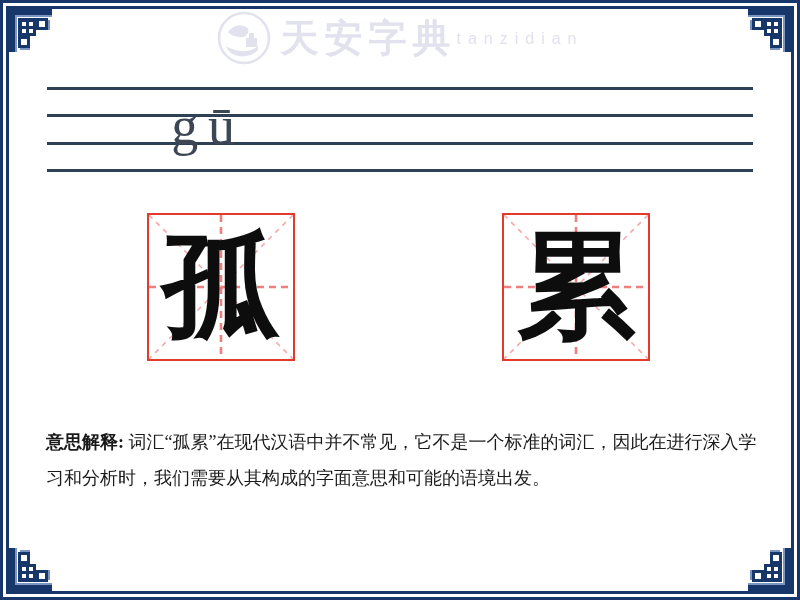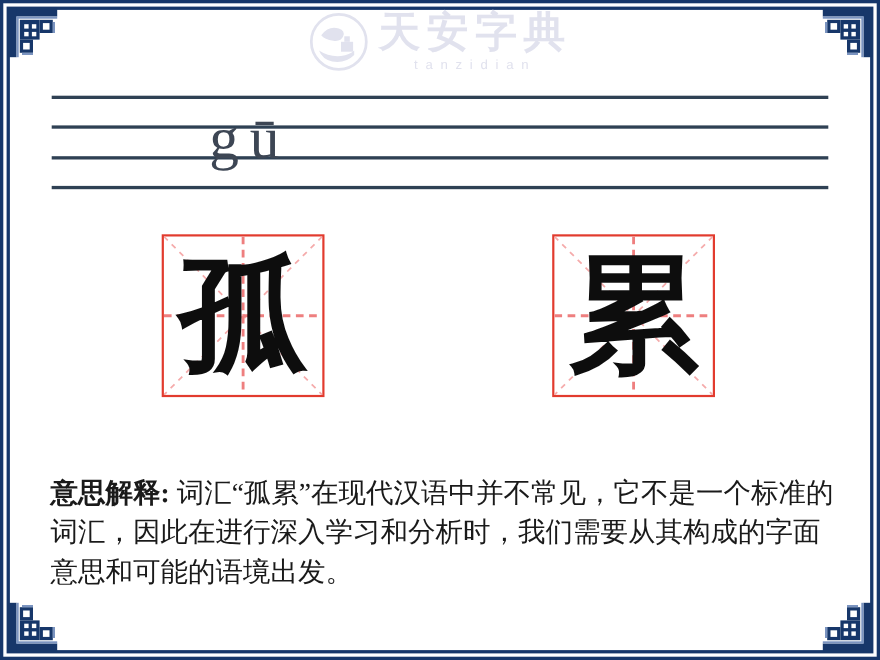--- a/index.html
+++ b/index.html
@@ -12,27 +12,27 @@
   .outer-border{position:absolute;inset:0;border:3px solid var(--navy);pointer-events:none;}
   .inner-border{position:absolute;inset:6px;border:3.5px solid var(--navy);pointer-events:none;}
   .corner{position:absolute;width:56px;height:56px;}
   .corner.tl{left:0;top:0;}
   .corner.tr{right:0;top:0;transform:scaleX(-1);}
   .corner.bl{left:0;bottom:0;transform:scaleY(-1);}
   .corner.br{right:0;bottom:0;transform:scale(-1,-1);}
   
   .logo{position:absolute;top:10px;left:0;right:0;display:flex;justify-content:center;align-items:center;gap:8px;}
   .logo-icon{width:56px;height:56px;flex:0 0 auto;}
-  .logo-texts{display:flex;flex-direction:column;align-items:center;}
+  .logo-texts{display:flex;flex-direction:row;align-items:center;}
   .logo-title{
     font-size:38px;line-height:40px;letter-spacing:6px;
     color:var(--logocol);font-weight:700;white-space:nowrap;
   }
   .logo-sub{
-    font-size:12px;letter-spacing:7px;margin-top:2px;
+    font-size:16px;letter-spacing:7px;margin-top:2px;
     color:var(--logocol);font-family:"Liberation Sans","DejaVu Sans",sans-serif;white-space:nowrap;
   }
   
   .pinyin-line{position:absolute;left:47px;width:706px;height:3px;background:var(--line);}
   .pinyin-word{
     position:absolute;top:99px;transform:translateX(-50%);
     font-size:54px;line-height:1;letter-spacing:0.18em;
     color:var(--pinyin_ink);white-space:nowrap;
   }
   
@@ -43,21 +43,21 @@
   .charbox .guides{position:absolute;inset:0;width:100%;height:100%;}
   .guide-diag{stroke:var(--redlight);stroke-width:1.6;stroke-dasharray:5 5;fill:none;}
   .guide-cross{stroke:var(--redmid);stroke-width:2.6;stroke-dasharray:7 5;fill:none;}
   .charbox .hanzi{
     position:absolute;inset:0;display:flex;align-items:center;justify-content:center;
     font-size:118px;font-weight:700;color:#0d0d0d;line-height:1;
   }
   
   .explanation{
     position:absolute;left:46px;top:406px;width:714px;
-    font-size:25px;line-height:36px;color:var(--ink);
+    font-size:18px;line-height:36px;color:var(--ink);
   }
   .explanation b{font-weight:700;}
   .hidden-defs{position:absolute;width:0;height:0;overflow:hidden;}
 </style>
 </head>
 <body>
 
 <svg class="hidden-defs" aria-hidden="true">
   <defs>
     <symbol id="fret" viewBox="0 0 56 56">
@@ -114,21 +114,21 @@
     <div class="logo-texts">
       <div class="logo-title">天安字典</div>
       <div class="logo-sub">tanzidian</div>
     </div>
   </div>
 
   <div class="pinyin-line" style="top:87px"></div>
   <div class="pinyin-line" style="top:114px"></div>
   <div class="pinyin-line" style="top:142px"></div>
   <div class="pinyin-line" style="top:169px"></div>
-  <span class="pinyin-word" style="left:227px">gū</span>
+  <span class="pinyin-word" style="left:208px">gū</span>
 
   <div class="charbox" style="left:147px">
     <svg class="guides" viewBox="0 0 144 144" preserveAspectRatio="none">
       <line class="guide-diag" x1="0" y1="0" x2="144" y2="144"></line>
       <line class="guide-diag" x1="144" y1="0" x2="0" y2="144"></line>
       <line class="guide-cross" x1="72" y1="0" x2="72" y2="144"></line>
       <line class="guide-cross" x1="0" y1="72" x2="144" y2="72"></line>
     </svg>
     <div class="hanzi">孤</div>
   </div>

